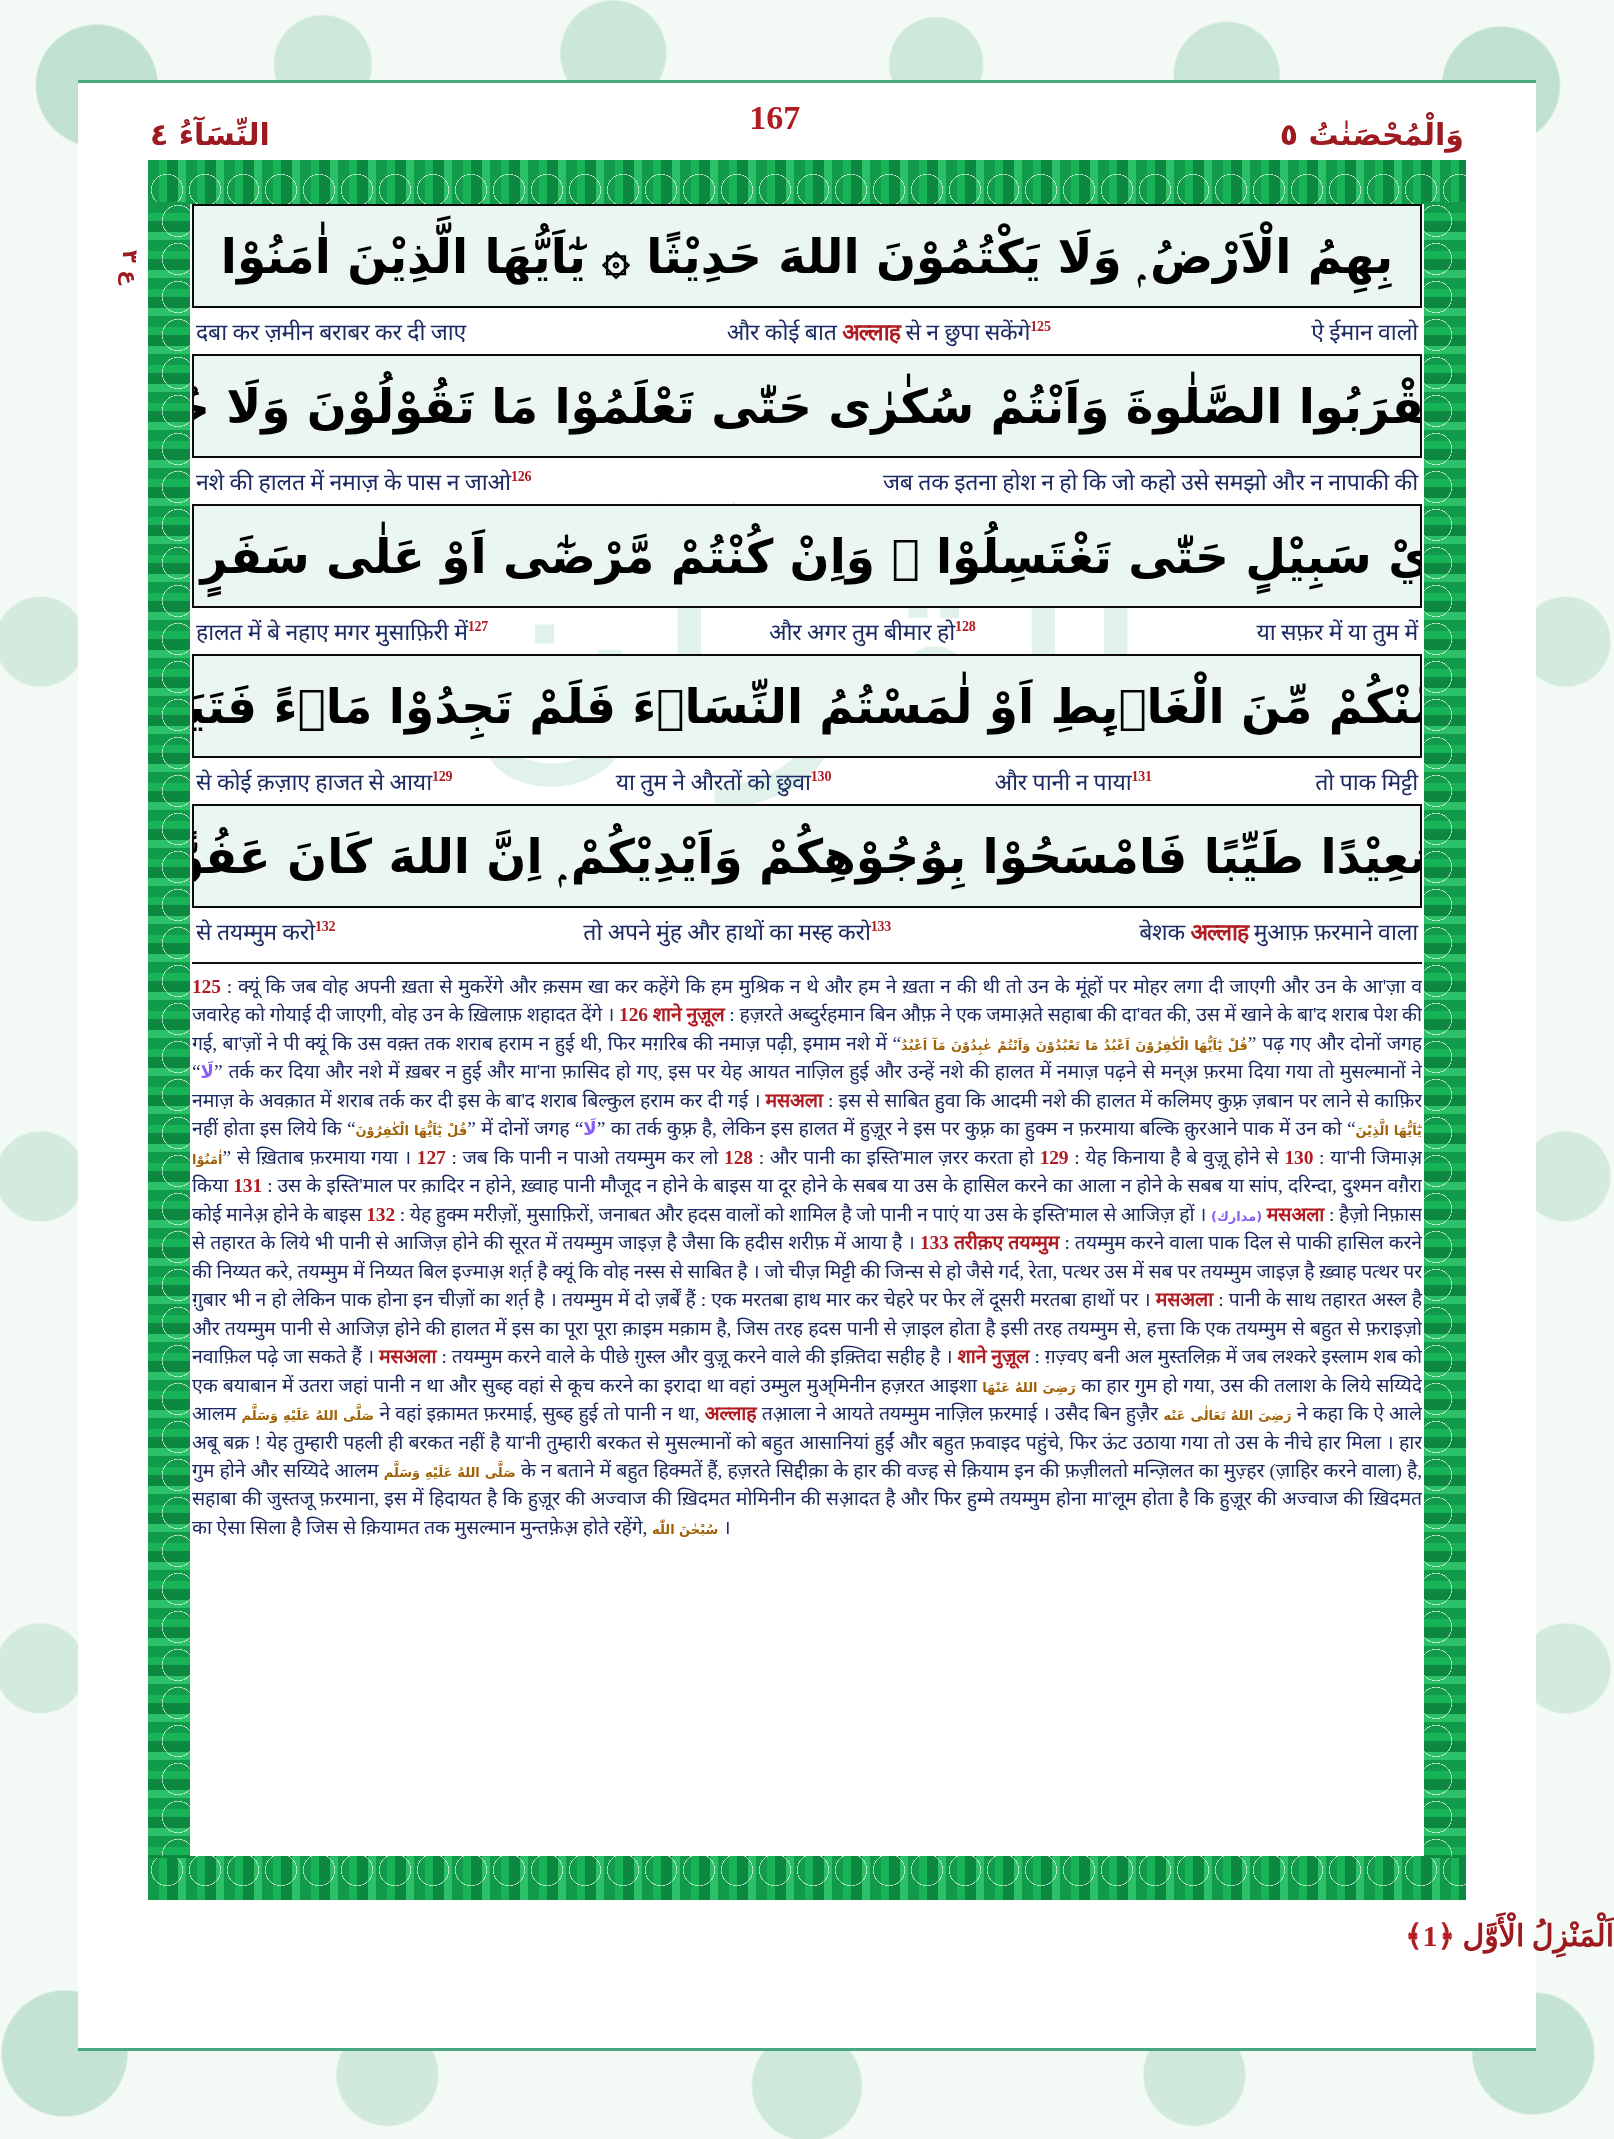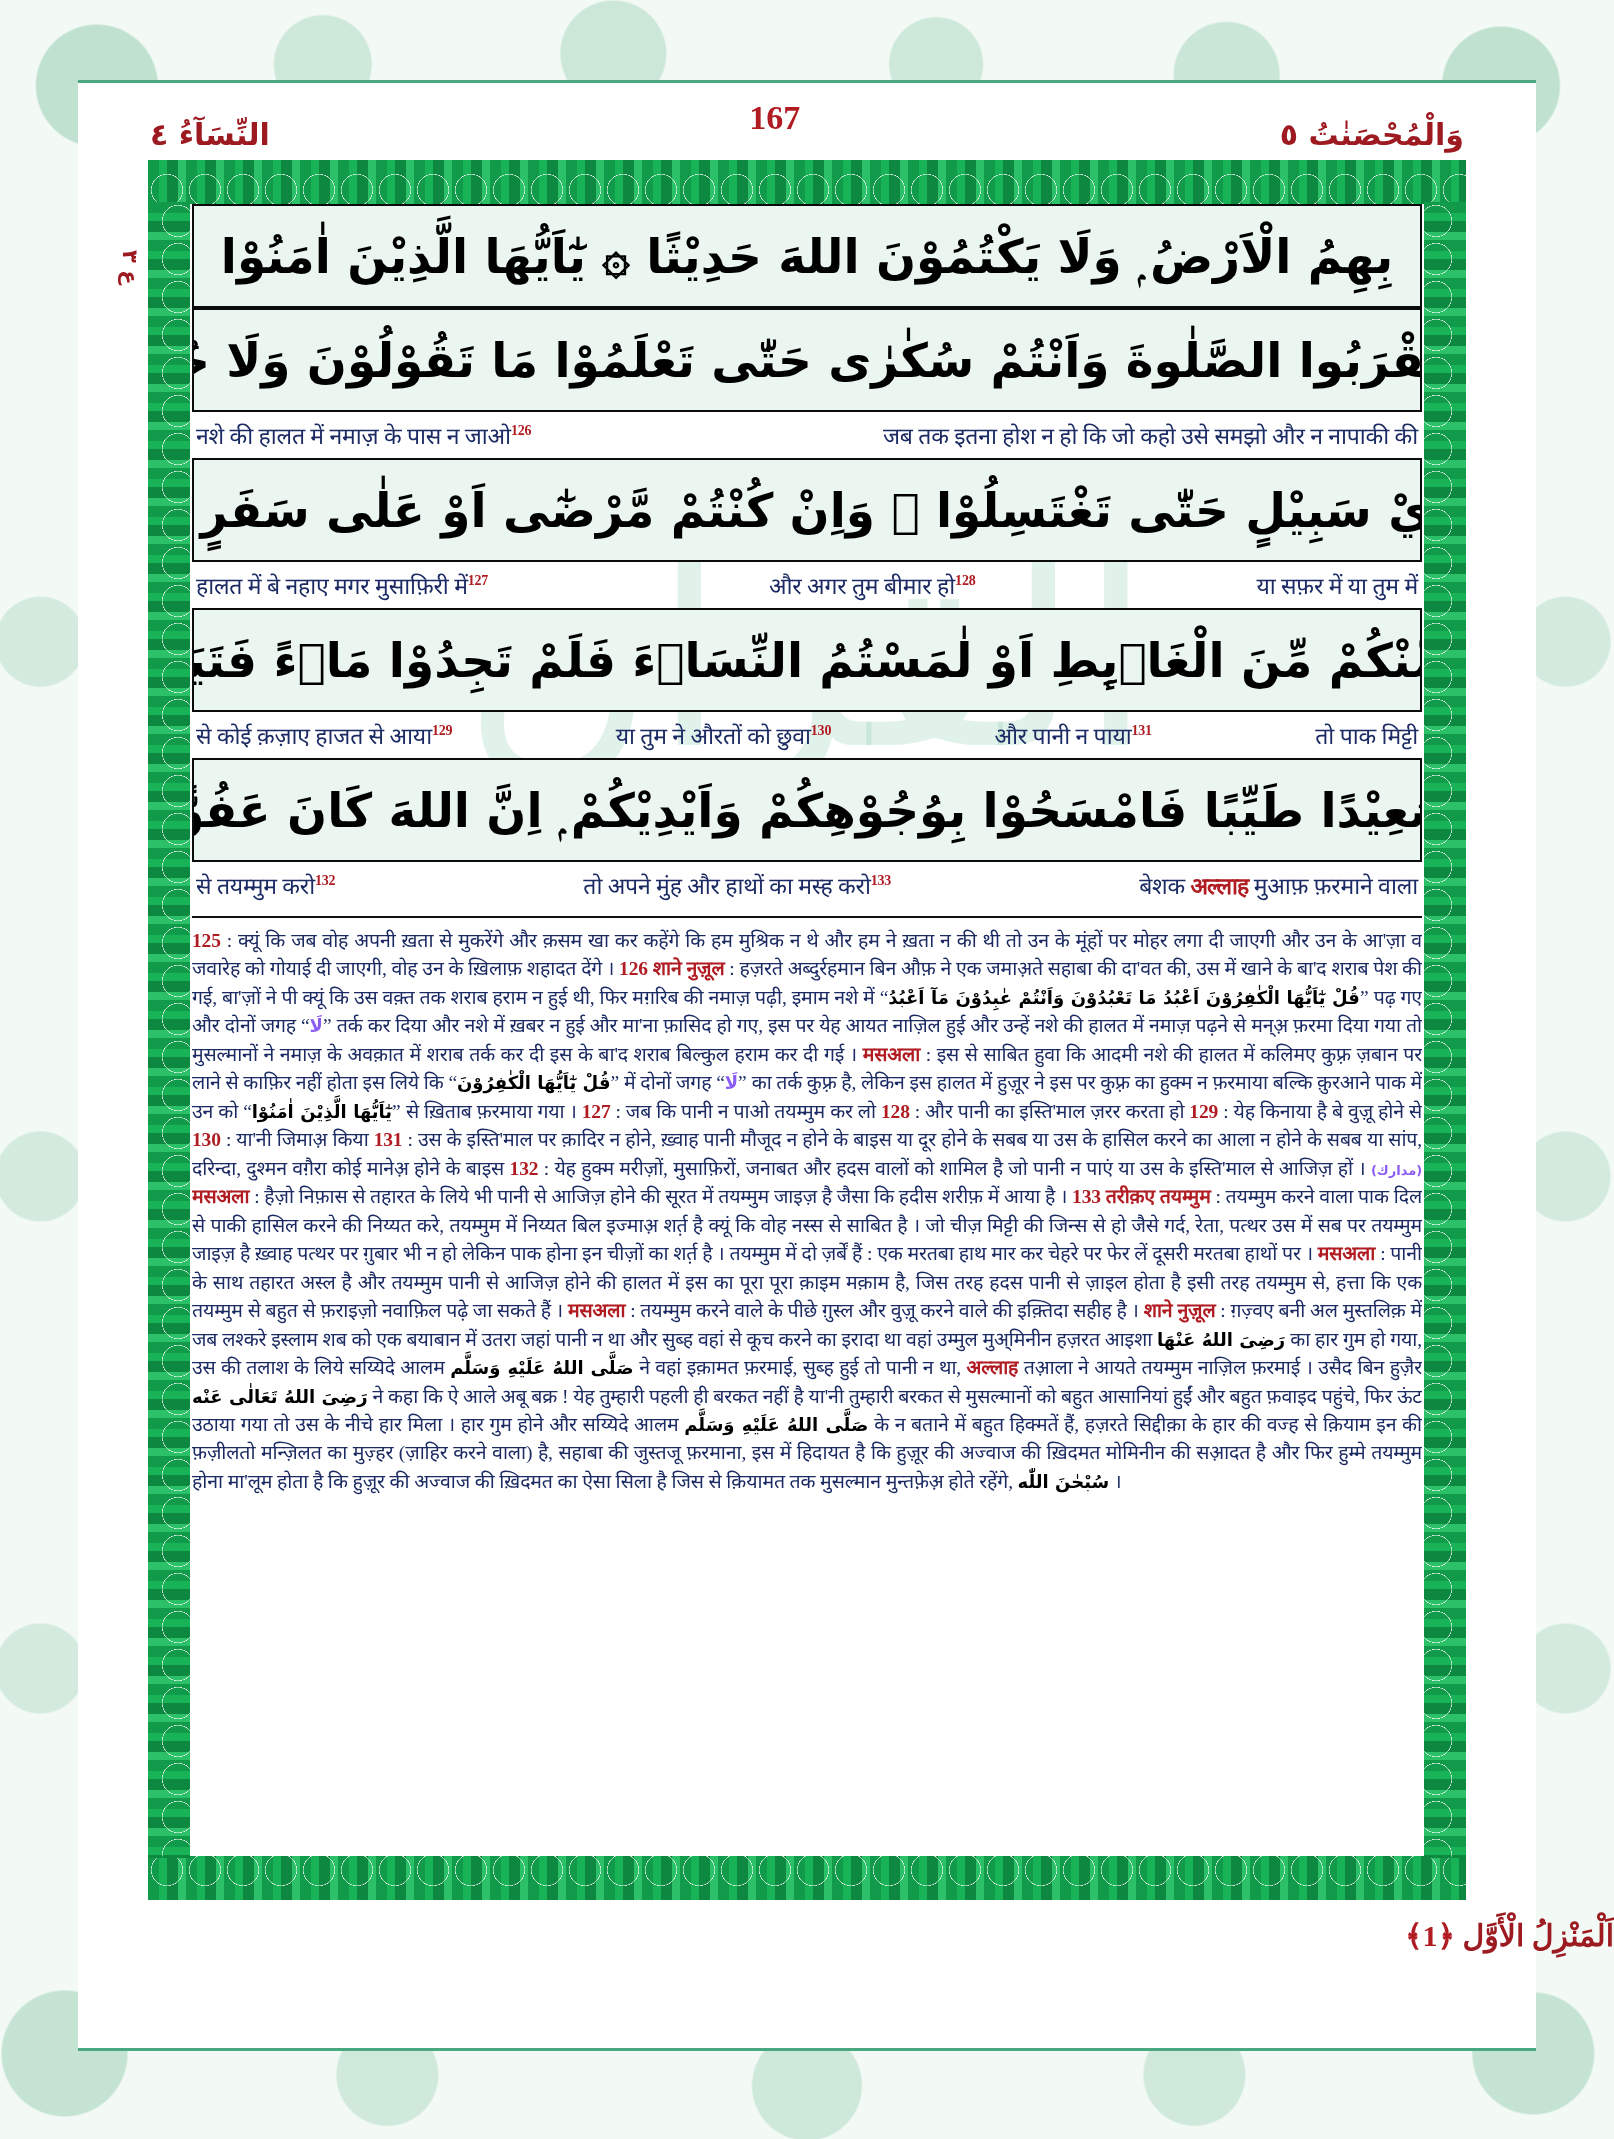--- a/index.html
+++ b/index.html
@@ -247,23 +247,23 @@
     direction: rtl;
     unicode-bidi: embed;
     font-size: 18px;
     font-weight: 700;
     color: #8b5cf6;
   }
   .tafseer .ar-sm {
     font-family: "DejaVu Sans", sans-serif;
     direction: rtl;
     unicode-bidi: embed;
-    font-size: 18px;
-    font-weight: 700;
-    color: #000000;
+    font-size: 13px;
+    font-weight: 700;
+    color: #a16207;
     letter-spacing: -.5px;
   }
   .tafseer .allah-red {
     color: #b01c22;
     font-weight: 700;
     font-family: "DejaVu Sans", sans-serif;
   }
   .tafseer .tiny {
     font-size: 13px;
   }
@@ -329,20 +329,25 @@
     <div class="ornband top"></div>
     <div class="ornband bot"></div>
     <div class="ornside left"></div>
     <div class="ornside right"></div>
 
     <div class="inner">
       <div class="watermark">القرآن</div>
 
       <div class="ayah-block">
         <div class="ayah-ar">بِهِمُ الْاَرْضُ ۭ وَلَا يَكْتُمُوْنَ اللهَ حَدِيْثًا ۞ يٰٓاَيُّهَا الَّذِيْنَ اٰمَنُوْا</div>
+        <div class="ayah-tr">
+          <span class="seg"><span>दबा कर ज़मीन बराबर कर दी जाए</span></span>
+          <span class="seg"><span>और कोई बात </span><span class="allah">अल्लाह</span><span> से न छुपा सकेंगे</span><sup>125</sup></span>
+          <span class="seg"><span>ऐ ईमान वालो</span></span>
+        </div>
       </div>
 
       <div class="ayah-block">
         <div class="ayah-ar">لَا تَقْرَبُوا الصَّلٰوةَ وَاَنْتُمْ سُكٰرٰى حَتّٰى تَعْلَمُوْا مَا تَقُوْلُوْنَ وَلَا جُنُبًا</div>
         <div class="ayah-tr">
           <span class="seg"><span>नशे की हालत में नमाज़ के पास न जाओ</span><sup>126</sup></span>
           <span class="seg"><span>जब तक इतना होश न हो कि जो कहो उसे समझो और न नापाकी की</span></span>
         </div>
       </div>
 

